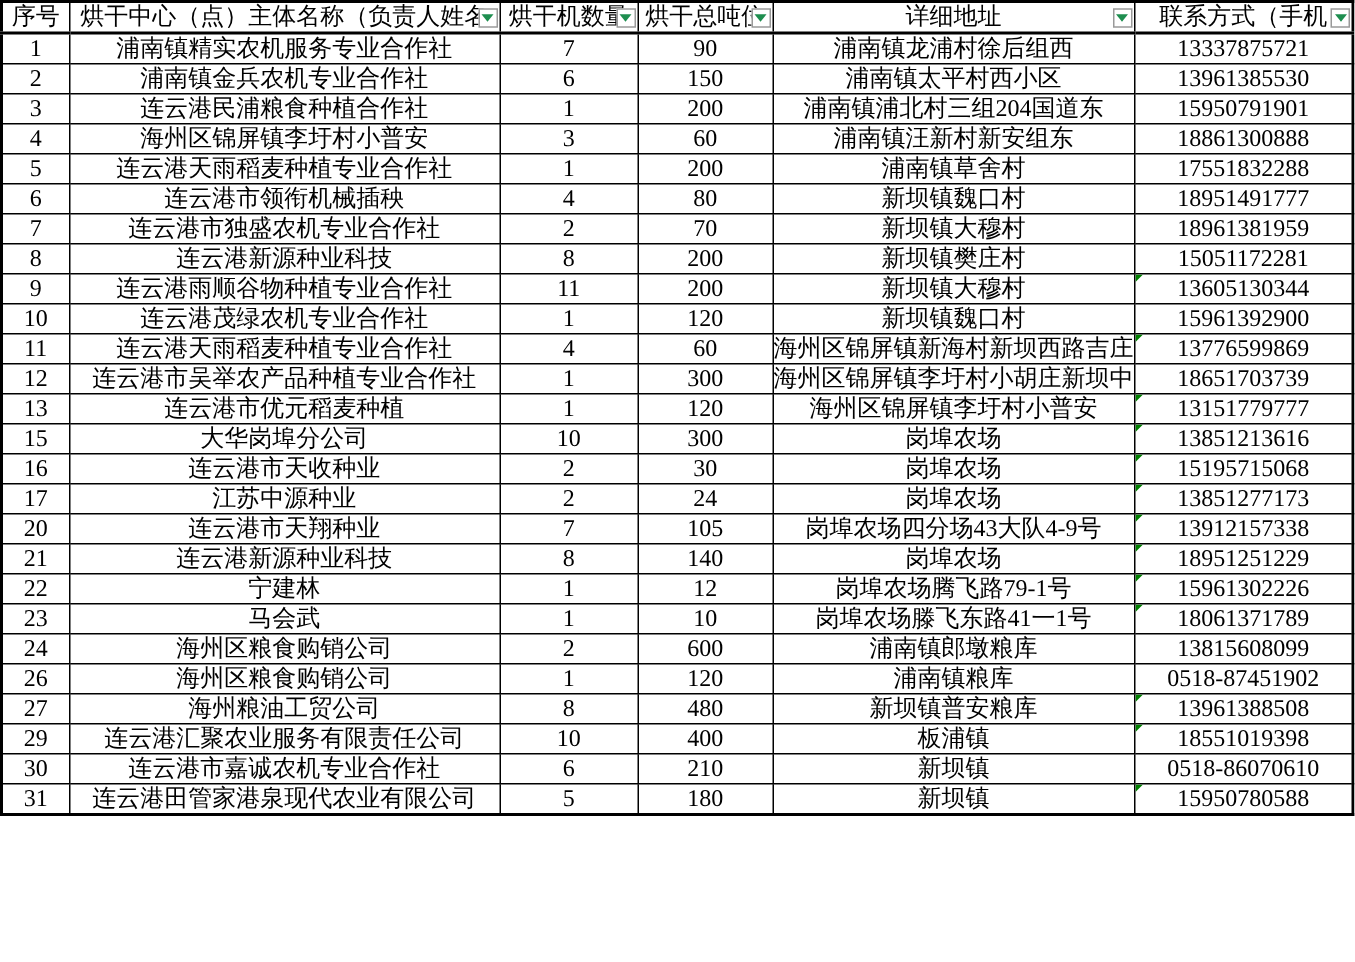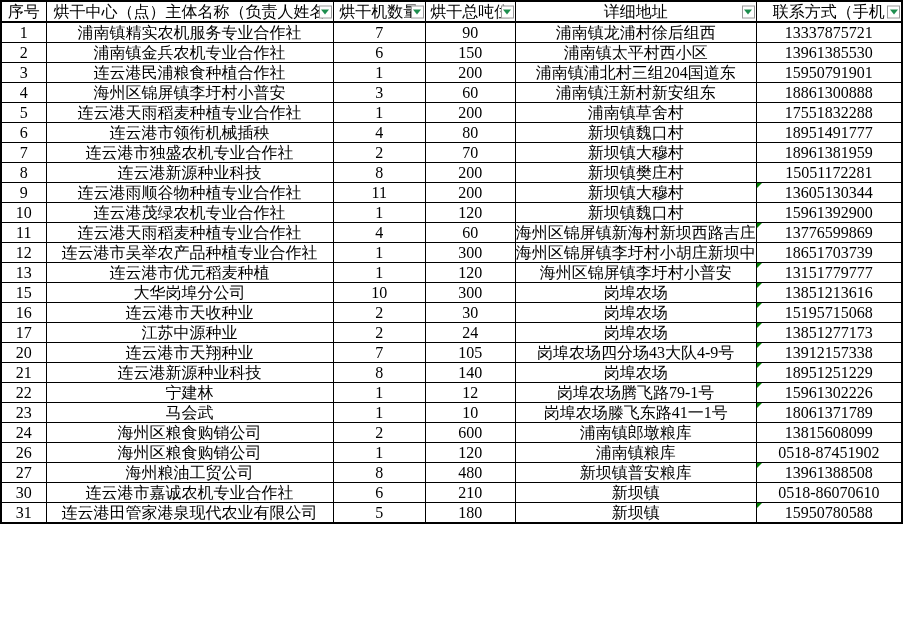--- a/index.html
+++ b/index.html
@@ -252,20 +252,28 @@
       </tr>
       <tr>
         <td>27</td>
         <td>海州粮油工贸公司</td>
         <td>8</td>
         <td>480</td>
         <td>新坝镇普安粮库</td>
         <td>13961388508<span class="corner"></span></td>
       </tr>
       <tr>
+        <td>29</td>
+        <td>连云港汇聚农业服务有限责任公司</td>
+        <td>10</td>
+        <td>400</td>
+        <td>板浦镇</td>
+        <td>18551019398<span class="corner"></span></td>
+      </tr>
+      <tr>
         <td>30</td>
         <td>连云港市嘉诚农机专业合作社</td>
         <td>6</td>
         <td>210</td>
         <td>新坝镇</td>
         <td>0518-86070610</td>
       </tr>
       <tr>
         <td>31</td>
         <td>连云港田管家港泉现代农业有限公司</td>

